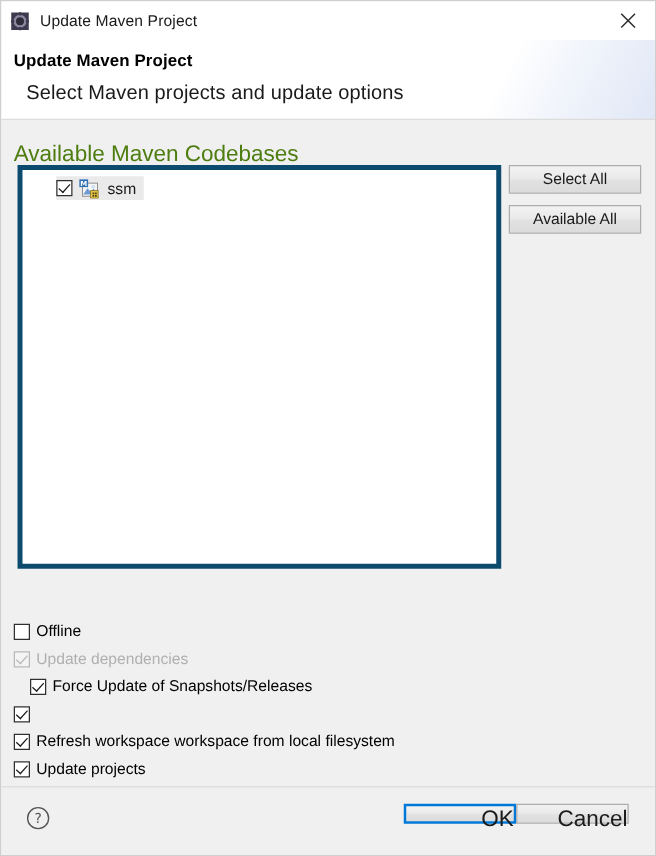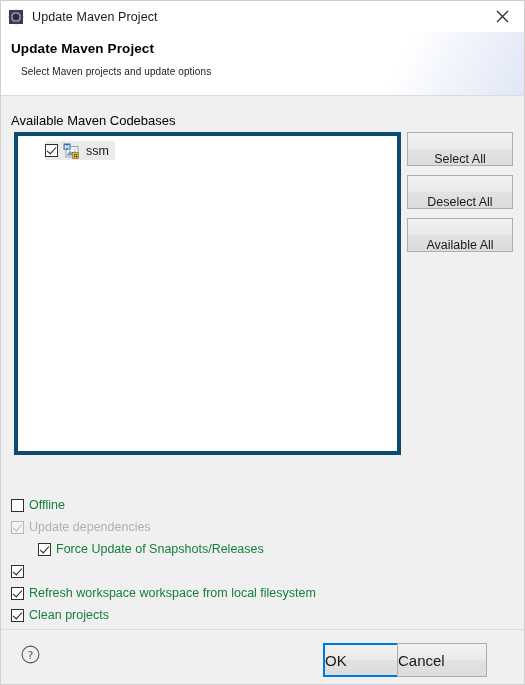--- a/index.html
+++ b/index.html
@@ -77,21 +77,21 @@
     position: absolute;
     left: 10px; top: 9px;
     font-size: 13.5px;
     font-weight: bold;
     color: #000000;
     letter-spacing: 0.1px;
   }
   .banner-sub {
     position: absolute;
     left: 20px; top: 34px;
-    font-size: 10px;
+    font-size: 16px;
     color: #1a1a1a;
     letter-spacing: 0.1px;
   }
   .banner-rule {
     position: absolute;
     left: 0; top: 94px;
     width: 100%;
     height: 1px;
     background: #dcdcdc;
   }
@@ -101,22 +101,22 @@
     position: absolute;
     left: 0; top: 95px;
     width: 100%;
     height: 533px;
     background: #f0f0f0;
   }
 
   .section-label {
     position: absolute;
     left: 10px; top: 17px;
-    font-size: 13px;
-    color: #000000;
+    font-size: 18px;
+    color: #4d7c0f;
   }
 
   .tree-panel {
     position: absolute;
     left: 13px; top: 36px;
     width: 387px; height: 323px;
     background: #ffffff;
     border: 4px solid #0c4a6e;
     overflow: hidden;
   }
@@ -169,40 +169,40 @@
     width: 106px;
     height: 23px;
     margin-bottom: 9px;
     background: linear-gradient(180deg, #f2f2f2 0%, #e9e9e9 50%, #e2e2e2 51%, #dcdcdc 100%);
     border: 1px solid #adadad;
     font-family: "Liberation Sans", sans-serif;
     font-size: 12.5px;
     color: #1a1a1a;
     line-height: 21px;
     text-align: center;
-    padding: 16px;
+    padding: 0;
     cursor: default;
     white-space: nowrap;
     overflow: hidden;
   }
 
   
   .options {
     position: absolute;
     left: 0; top: 398px;
     width: 100%;
   }
   .opt-row {
     position: relative;
     height: 22px;
     display: flex;
     align-items: center;
     padding-left: 10px;
   }
-  .opt-row.indent { padding-left: 37px; text-align: center; }
+  .opt-row.indent { padding-left: 23px; text-align: center; }
 
   .cb {
     width: 13px; height: 13px;
     border: 1px solid #2f2f2f;
     background: #ffffff;
     position: relative;
     flex: 0 0 auto;
   }
   .cb.checked::after {
     content: "";
@@ -216,58 +216,58 @@
   .cb.disabled {
     border-color: #b8b8b8;
     background: #f4f4f4;
   }
   .cb.disabled.checked::after {
     border-color: #b8b8b8;
   }
   .opt-label {
     margin-left: 5px;
     font-size: 12.5px;
-    color: #15803d;
+    color: #000000;
     white-space: nowrap;
   }
   .opt-label.disabled { color: #b0b0b0; }
 
   
   .footer {
     position: absolute;
     left: 0; top: 628px;
     width: 100%; height: 57px;
     background: #f0f0f0;
     border-top: 1px solid #dcdcdc;
   }
   .help-icon {
     position: absolute;
     left: 20px; top: 15px;
     width: 19px; height: 19px;
   }
   .fbtn {
     position: absolute;
     top: 13px;
-    width: 90px; height: 34px;
+    width: 90px; height: 16px;
     background: linear-gradient(180deg, #f2f2f2 0%, #e9e9e9 50%, #e2e2e2 51%, #dcdcdc 100%);
     border: 1px solid #adadad;
     font-family: "Liberation Sans", sans-serif;
-    font-size: 15px;
-    color: #1a1a1a;
-    text-align: left;
+    font-size: 18px;
+    color: #1a1a1a;
+    text-align: right;
     line-height: 23px;
     padding: 0;
     cursor: default;
   }
   .fbtn.ok {
     left: 322px;
     border: 2px solid #0078d7;
     line-height: 21px;
   }
-  .fbtn.cancel { left: 396px; }
+  .fbtn.cancel { left: 412px; }
 </style>
 </head>
 <body>
 
 <div id="dialog">
 
   <div class="titlebar">
     <span class="title-icon">
       <svg width="16" height="16" viewBox="0 0 16 16">
         <rect x="0" y="0" width="16" height="16" fill="#ffffff"></rect>
@@ -316,21 +316,20 @@
             <rect x="13" y="11" width="1.4" height="1.4" fill="#4a4110"></rect>
             <rect x="11" y="13" width="1.4" height="1.4" fill="#4a4110"></rect>
           </svg>
         </span>
         <span class="tree-label">ssm</span>
       </div>
     </div>
 
     <div class="side-buttons">
       <button class="sbtn">Select All</button>
-      <button class="sbtn">Deselect All</button>
       <button class="sbtn">Available All</button>
     </div>
 
     <div class="options">
 
       <div class="opt-row">
         <span class="cb"></span>
         <span class="opt-label">Offline</span>
       </div>
 
@@ -348,21 +347,21 @@
         <span class="cb checked"></span>
       </div>
 
       <div class="opt-row">
         <span class="cb checked"></span>
         <span class="opt-label">Refresh workspace workspace from local filesystem</span>
       </div>
 
       <div class="opt-row">
         <span class="cb checked"></span>
-        <span class="opt-label">Clean projects</span>
+        <span class="opt-label">Update projects</span>
       </div>
 
     </div>
   </div>
 
   <div class="footer">
     <span class="help-icon">
       <svg width="19" height="19" viewBox="0 0 19 19">
         <circle cx="9.5" cy="9.5" r="8.4" fill="none" stroke="#555555" stroke-width="1.1"></circle>
         <text x="9.5" y="13.6" font-family="DejaVu Sans, sans-serif" font-size="11" fill="#555555" text-anchor="middle">?</text>

